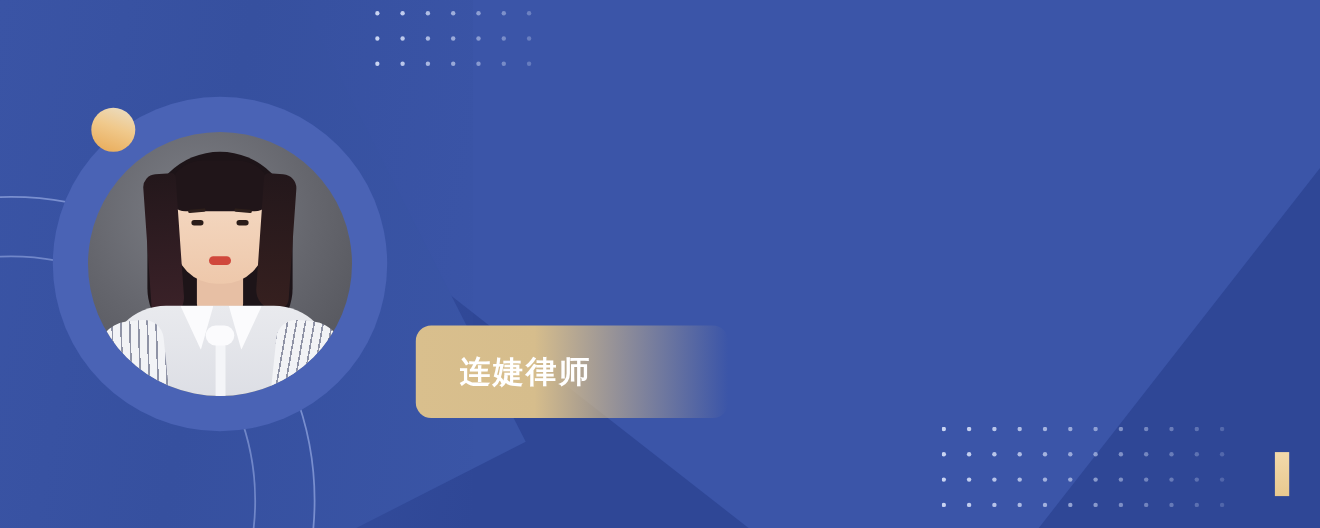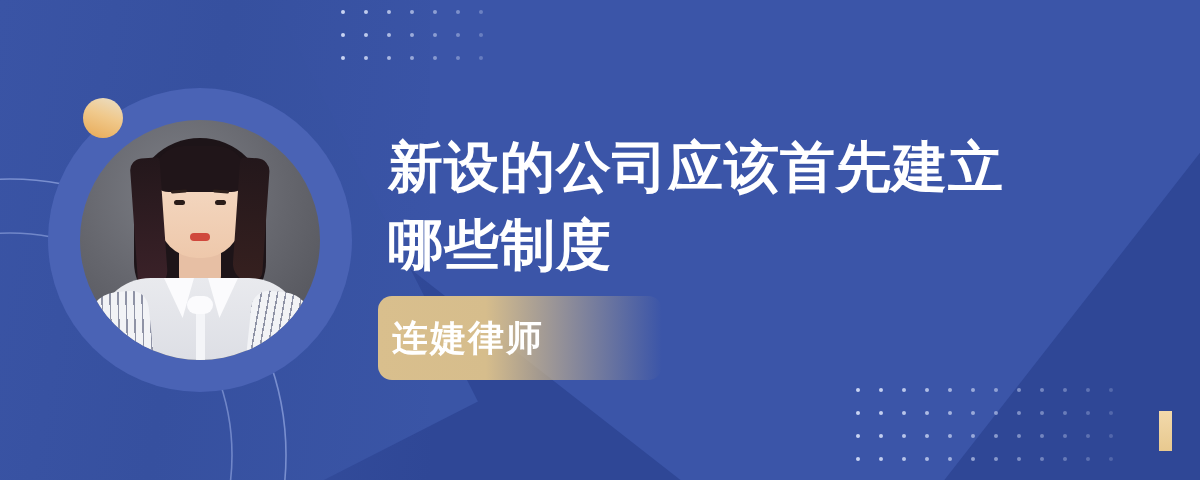--- a/index.html
+++ b/index.html
@@ -211,23 +211,23 @@
   .badge{
     position:absolute;
     left:378px;top:296px;
     width:284px;height:84px;
     border-radius:14px;
     background:linear-gradient(90deg,#d9bf8d 0%,#d6bd8c 38%,rgba(214,189,140,.45) 72%,rgba(214,189,140,0) 100%);
     display:flex;
     align-items:center;
   }
   .badge-label{
-    margin-left:14px;
+    margin-left:40px;
     color:#ffffff;
-    font-size:36px;
+    font-size:28px;
     font-weight:700;
     letter-spacing:2px;
     line-height:1;
   }
 </style>
 </head>
 <body>
 
 <div class="banner">
 
@@ -339,22 +339,18 @@
         <div class="p-sleeve-r"></div>
         <div class="p-collar-l"></div>
         <div class="p-collar-r"></div>
         <div class="p-tie"></div>
         <div class="p-bow"></div>
       </div>
     </div>
   </div>
   <div class="gold-dot"></div>
 
-  <div class="content">
-    <h1 class="headline">新设的公司应该首先建立
-哪些制度</h1>
-  </div>
 
   <div class="badge">
     <span class="badge-label">连婕律师</span>
   </div>
 
 </div>
 
 </body></html>

